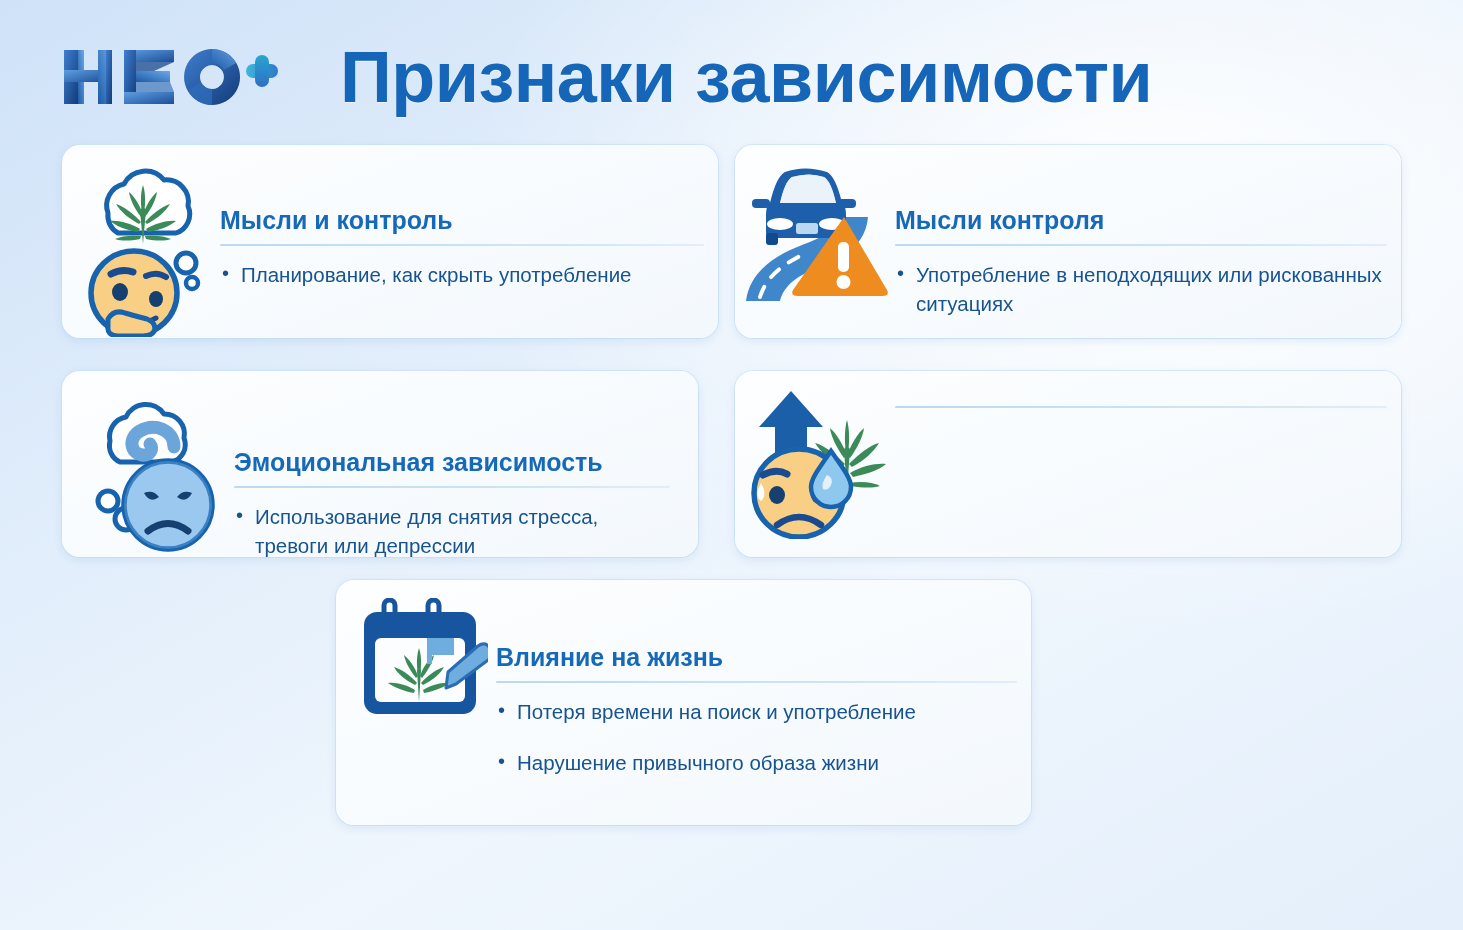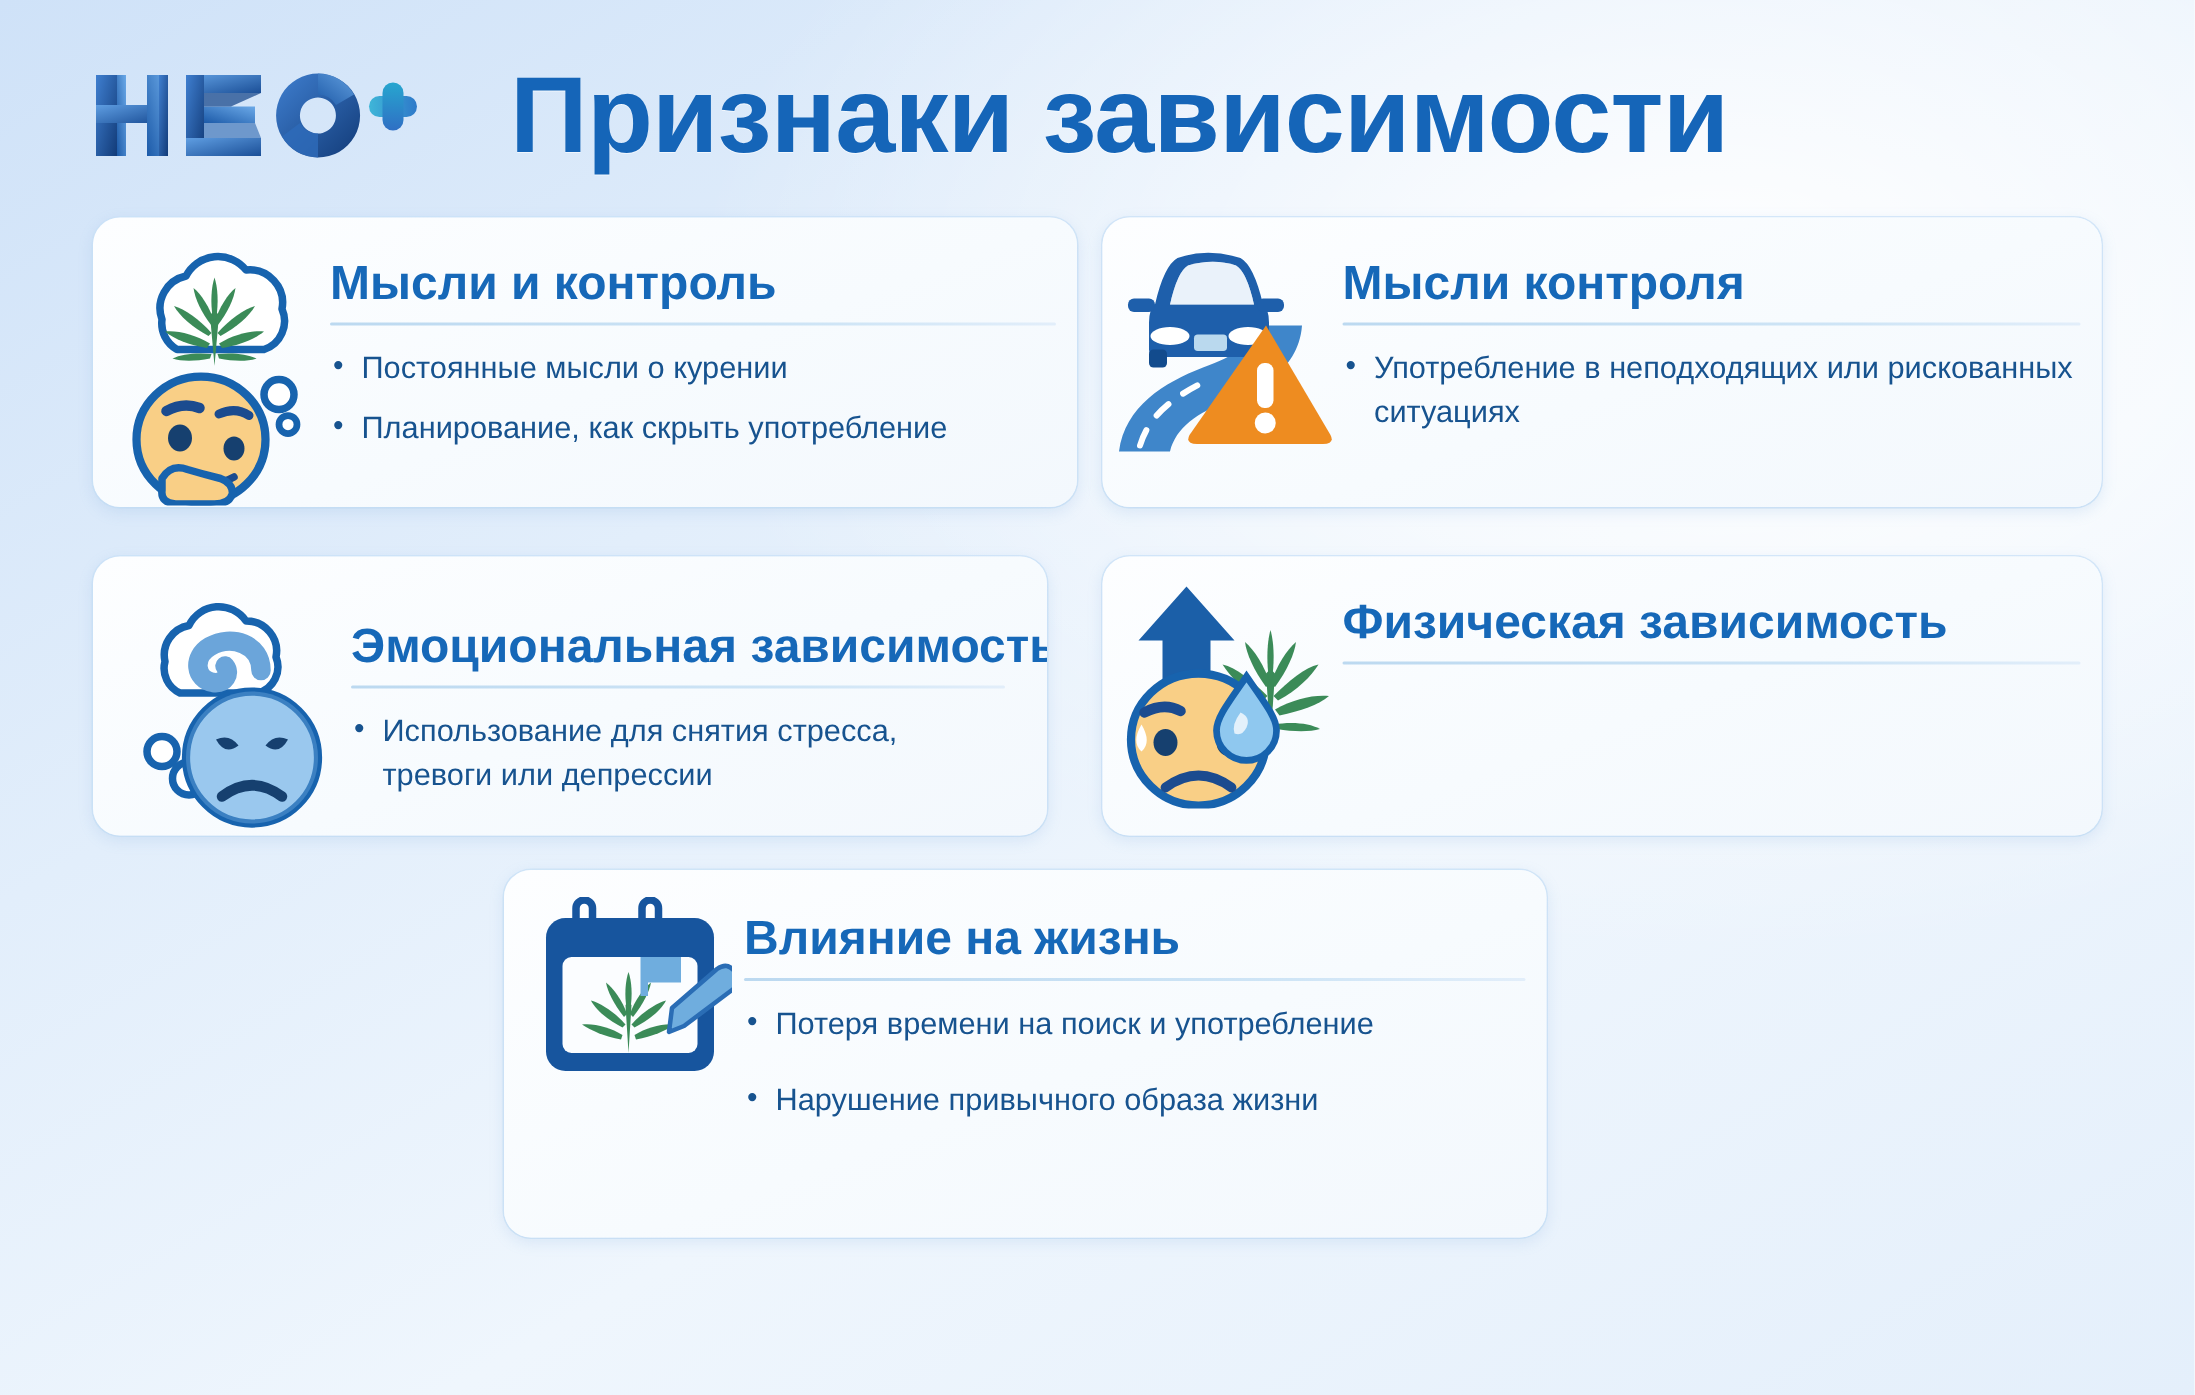--- a/index.html
+++ b/index.html
@@ -77,23 +77,24 @@
 
   .card-body {
     flex: 1 1 auto;
     min-width: 0;
     padding-right: 14px;
   }
 
   .card-heading {
     color: #1668b8;
     font-weight: bold;
-    font-size: 32px;
+    font-size: 25px;
     line-height: 1.1;
     white-space: nowrap;
+    margin-top: 36px;
   }
 
   .card-rule {
     height: 2px;
     background: linear-gradient(to right, #bcd9f0 0%, #cfe5f6 70%, #e2eefa 100%);
     margin-top: 9px;
     margin-bottom: 14px;
     border-radius: 2px;
   }
 
@@ -226,21 +227,20 @@
         <ellipse cx="88" cy="140" rx="7" ry="8" fill="#16406f"></ellipse>
         <path d="M58,160 q16,7 30,-1" stroke="#1b4b8f" stroke-width="5" fill="none" stroke-linecap="round"></path>
 
         <path d="M40,160 q6,-10 17,-6 q10,3 22,6 q8,3 8,10 q-2,7 -12,7 l-26,0 q-10,-1 -9,-9z" fill="#f9cf86" stroke="#1763ae" stroke-width="5" stroke-linejoin="round"></path>
       </svg>
     </div>
     <div class="card-body">
       <div class="card-heading">Мысли и контроль</div>
       <div class="card-rule"></div>
       <ul class="bullets">
-        <li>Постоянные мысли о курении</li>
         <li>Планирование, как скрыть употребление</li>
       </ul>
     </div>
   </div>
 
   <div class="card" id="card-control">
     <div class="card-icon">
       <svg width="150" height="150" viewBox="0 0 150 150">
 
         <path d="M6,142 C10,112 36,96 62,86 C84,78 96,70 98,58 l30,0 c-2,26 -22,40 -48,50 C58,116 44,126 40,142 z" fill="#3f86ca"></path>
@@ -326,21 +326,20 @@
         <ellipse cx="80" cy="112" rx="8" ry="9" fill="#16406f"></ellipse>
         <path d="M38,142 q22,-16 44,0" stroke="#1b4b8f" stroke-width="6.5" fill="none" stroke-linecap="round"></path>
 
         <path d="M22,100 q7,12 0,18 q-7,-6 0,-18z" fill="#ffffff"></path>
 
         <path d="M92,68 C78,88 72,96 72,104 a20,20 0 0,0 40,0 c0,-8 -6,-16 -20,-36z" fill="#8fc8ef" stroke="#1763ae" stroke-width="4.5"></path>
         <path d="M88,92 q-6,8 -4,14 q5,2 8,-4 q3,-7 -4,-10z" fill="#ffffff" opacity="0.75"></path>
       </svg>
     </div>
     <div class="card-body">
-      <div class="card-heading">Физическая зависимость</div>
       <div class="card-rule"></div>
     </div>
   </div>
 
   <div class="card" id="card-life">
     <div class="card-icon">
       <svg width="130" height="122" viewBox="0 0 130 122">
 
         <rect x="26" y="2" width="11" height="26" rx="5.5" fill="#ffffff" stroke="#17559e" stroke-width="5"></rect>
         <rect x="70" y="2" width="11" height="26" rx="5.5" fill="#ffffff" stroke="#17559e" stroke-width="5"></rect>

